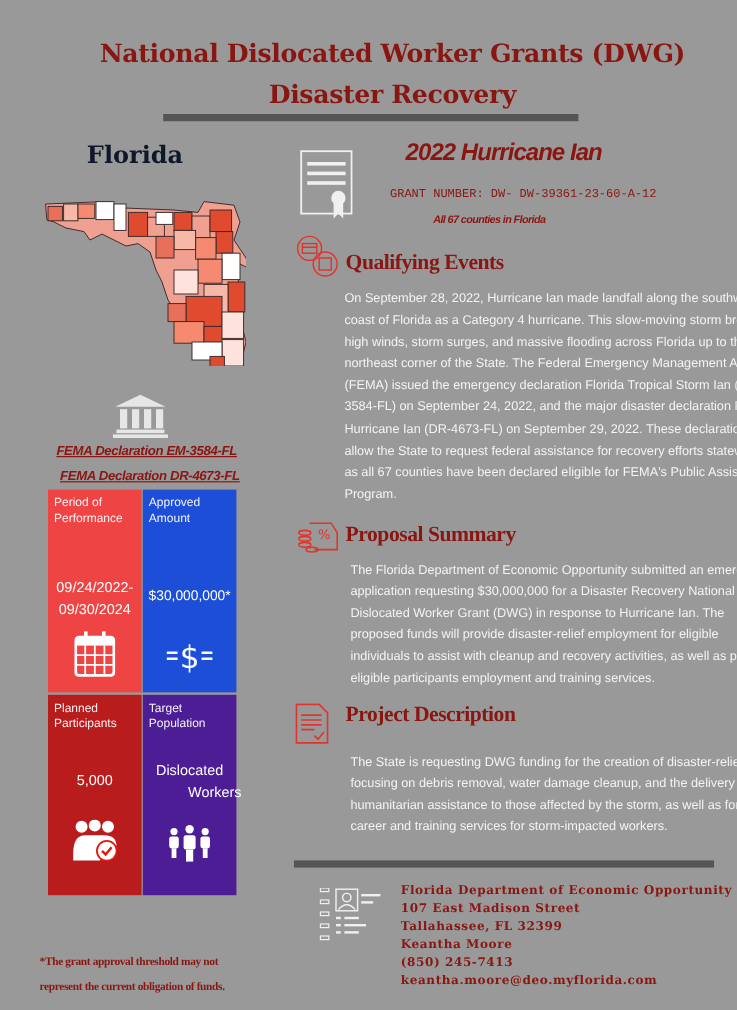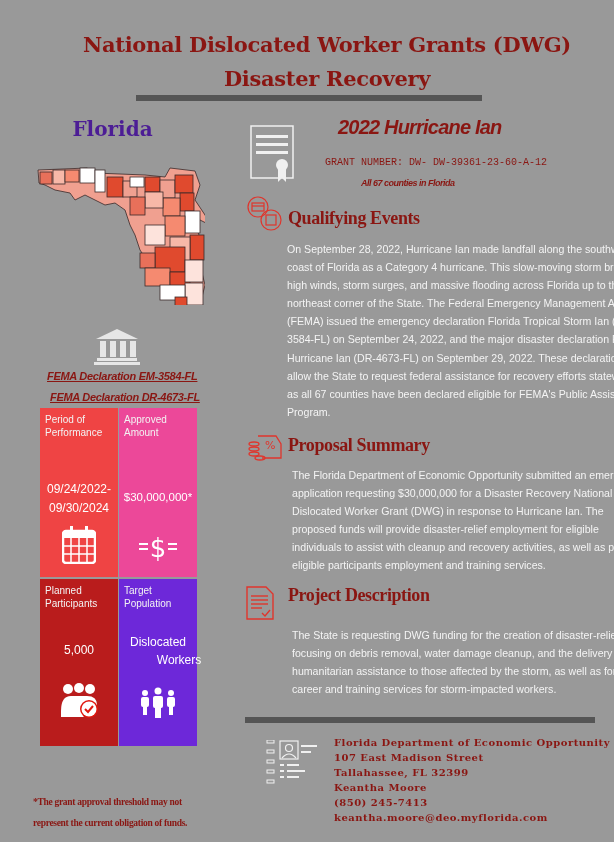--- a/index.html
+++ b/index.html
@@ -7,21 +7,21 @@
     width: 614px; height: 842px; background: #999999; position: relative; overflow: hidden;
     font-family: "DejaVu Sans", sans-serif;
   }
   .abs { position: absolute; }
   .title {
     left: 0; width: 614px; text-align: center; color: #8a1612;
     font-family: "DejaVu Serif", serif; font-weight: bold; font-size: 21px; letter-spacing: -0.3px; margin-left: 20px;
   }
   .title-rule { left: 136px; top: 95px; width: 346px; height: 6px; background: #555555; }
   .state-name {
-    left: 40px; top: 117px; width: 145px; text-align: center; color: #4c1d95;
+    left: 40px; top: 117px; width: 145px; text-align: center; color: #0f172a;
     font-family: "DejaVu Serif", serif; font-weight: bold; font-size: 20px;
   }
   .fema-link {
     color: #8a1612; font-style: italic; font-weight: bold; font-size: 11px;
     text-decoration: underline; font-family: "Liberation Sans", sans-serif; letter-spacing: -0.3px;
   }
   .tile { position: absolute; color: #ffffff; font-family: "Liberation Sans", sans-serif; }
   .tile .label { position: absolute; left: 5px; top: 5px; font-size: 10px; line-height: 13px; color: #f3f3f3; }
   .tile .value { position: absolute; left: 0; width: 100%; text-align: center; font-size: 12px; line-height: 19px; }
   .tile .ticon { position: absolute; left: 0; width: 100%; display: flex; justify-content: center; }
@@ -120,21 +120,21 @@
         <rect x="23" y="0" width="3" height="9" fill="#fff"></rect>
       <line x1="9" y1="12" x2="9" y2="37" stroke="#fff" stroke-width="1.5"></line>
       <line x1="17" y1="12" x2="17" y2="37" stroke="#fff" stroke-width="1.5"></line>
       <line x1="25" y1="12" x2="25" y2="37" stroke="#fff" stroke-width="1.5"></line>
       <line x1="1" y1="20" x2="33" y2="20" stroke="#fff" stroke-width="1.5"></line>
       <line x1="1" y1="28" x2="33" y2="28" stroke="#fff" stroke-width="1.5"></line>
     </svg>
   </div>
 </div>
 
-<div class="tile" style="left:119px; top:408px; width:78px; height:169px; background:#ec4899;">
+<div class="tile" style="left:119px; top:408px; width:78px; height:169px; background:#1d4ed8;">
   <div class="label" style="width:60px;">Approved Amount</div>
   <div class="value" style="top:80px; font-size:11.5px;">$30,000,000*</div>
   <div class="ticon" style="top:124px;">
     <svg width="40" height="30" viewBox="0 0 40 30">
       <line x1="1" y1="12" x2="10" y2="12" stroke="#fff" stroke-width="2"></line>
       <line x1="1" y1="17" x2="10" y2="17" stroke="#fff" stroke-width="2"></line>
       <line x1="30" y1="12" x2="39" y2="12" stroke="#fff" stroke-width="2"></line>
       <line x1="30" y1="17" x2="39" y2="17" stroke="#fff" stroke-width="2"></line>
       <text x="20" y="25" text-anchor="middle" fill="#fff" font-size="26" font-family="DejaVu Sans, sans-serif">$</text>
     </svg>
@@ -150,21 +150,21 @@
         <circle cx="20" cy="5" r="5" fill="#fff"></circle>
         <circle cx="31" cy="6" r="5" fill="#fff"></circle>
       <path d="M2 28 Q2 13 12 13 L28 13 Q38 13 38 22 L24 34 L2 34 Z" fill="#fff"></path>
       <circle cx="30" cy="26" r="9" fill="#e0180f"></circle>
       <circle cx="30" cy="26" r="7.5" fill="#fff"></circle>
       <path d="M26 26 L29 29 L34 23" stroke="#e0180f" stroke-width="2" fill="none"></path>
     </svg>
   </div>
 </div>
 
-<div class="tile" style="left:119px; top:579px; width:78px; height:167px; background:#6d28d9;">
+<div class="tile" style="left:119px; top:579px; width:78px; height:167px; background:#4c1d95;">
   <div class="label" style="width:60px;">Target Population</div>
   <div class="value" style="top:54px;">Dislocated</div>
   <div class="value" style="top:72px;padding-left:21px;">Workers</div>
   <div class="ticon" style="top:108px;">
     <svg width="40" height="32" viewBox="0 0 40 32">
       <circle cx="7" cy="6" r="3" fill="#fff"></circle>
         <circle cx="20" cy="4" r="3.5" fill="#fff"></circle>
         <circle cx="33" cy="6" r="3" fill="#fff"></circle>
       <rect x="3" y="10" width="8" height="10" rx="2" fill="#fff"></rect>
         <rect x="5" y="20" width="4" height="8" fill="#fff"></rect>

